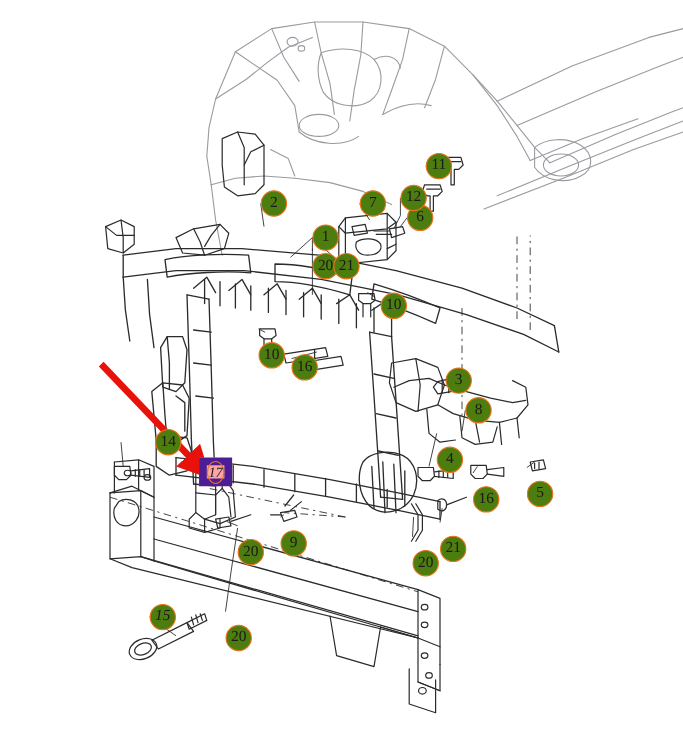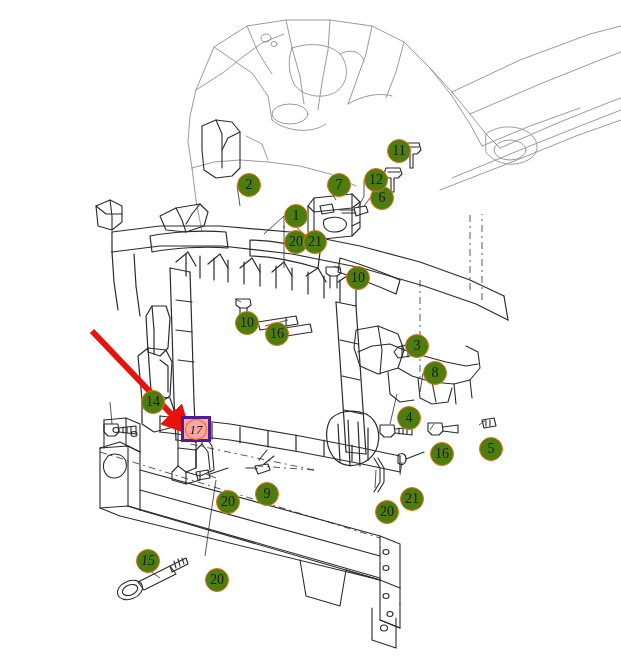--- a/index.html
+++ b/index.html
@@ -8,21 +8,21 @@
   #sheet svg{position:absolute;left:0;top:0;width:621px;height:663px;}
   .callout-layer{position:absolute;left:0;top:0;width:621px;height:663px;}
   .callout{
     position:absolute;width:24px;height:24px;border-radius:50%;
     border:1.6px solid #E8731A;background:#4d7c0f;
     display:flex;align-items:center;justify-content:center;
     font-family:"Liberation Serif",serif;font-size:14px;color:#1a1a1a;
     box-sizing:border-box;line-height:1;
   }
   .callout.hl{
-    border-radius:0;border:3px solid #4c1d95;background:#fca5a5;
+    border-radius:0;border:7px solid #4c1d95;background:#fca5a5;
     width:30px;height:26px;font-style:italic;
   }
   .callout.hl .inner{
     width:22px;height:21px;border-radius:50%;border:1.5px solid #E8731A;
     display:flex;align-items:center;justify-content:center;font-size:13px;
     box-sizing:border-box;
   }
 </style>
 </head>
 <body>

